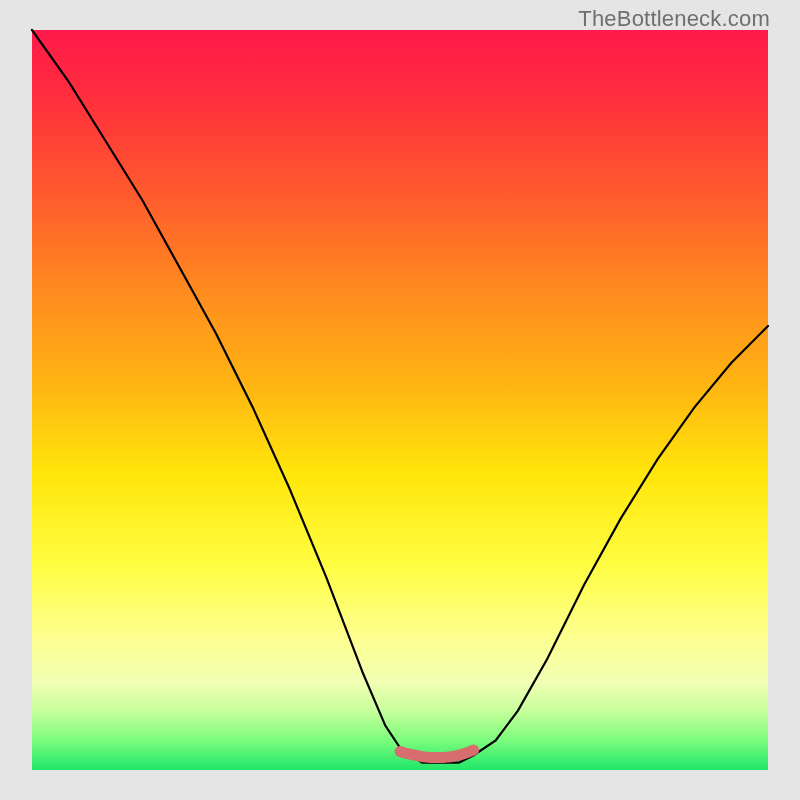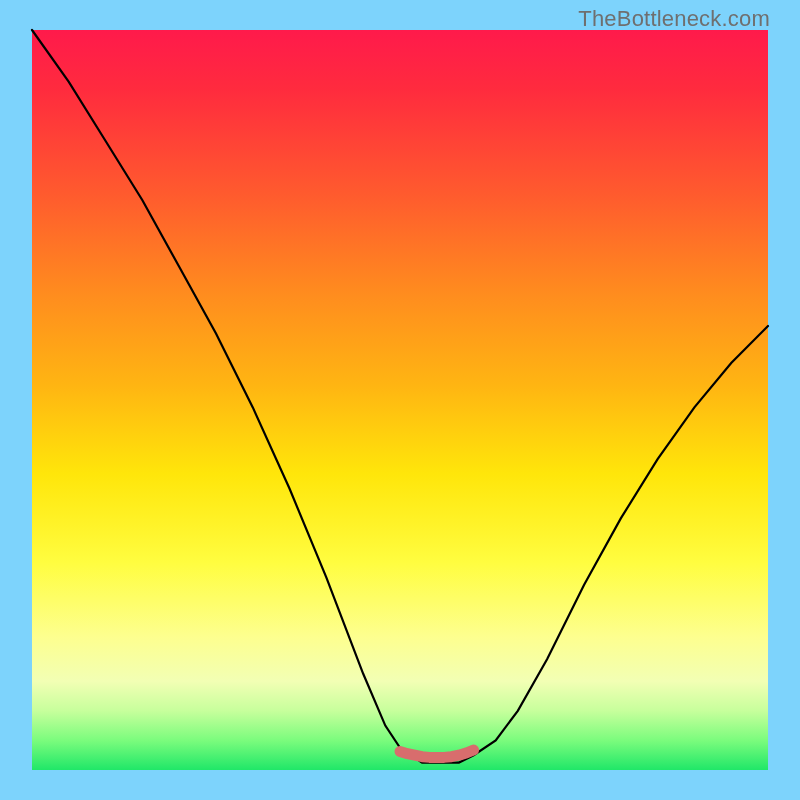--- a/index.html
+++ b/index.html
@@ -8,21 +8,21 @@
     width: 800px;
     height: 800px;
     background: #000;
     overflow: hidden;
     font-family: Arial, Helvetica, sans-serif;
   }
   .stage {
     position: relative;
     width: 800px;
     height: 800px;
-    background: #7dd3fc;
+    background: #e5e5e5;
   }
   .plot-area {
     position: absolute;
     left: 32px;
     top: 30px;
     width: 736px;
     height: 740px;
     
     background: linear-gradient(
       to bottom,

